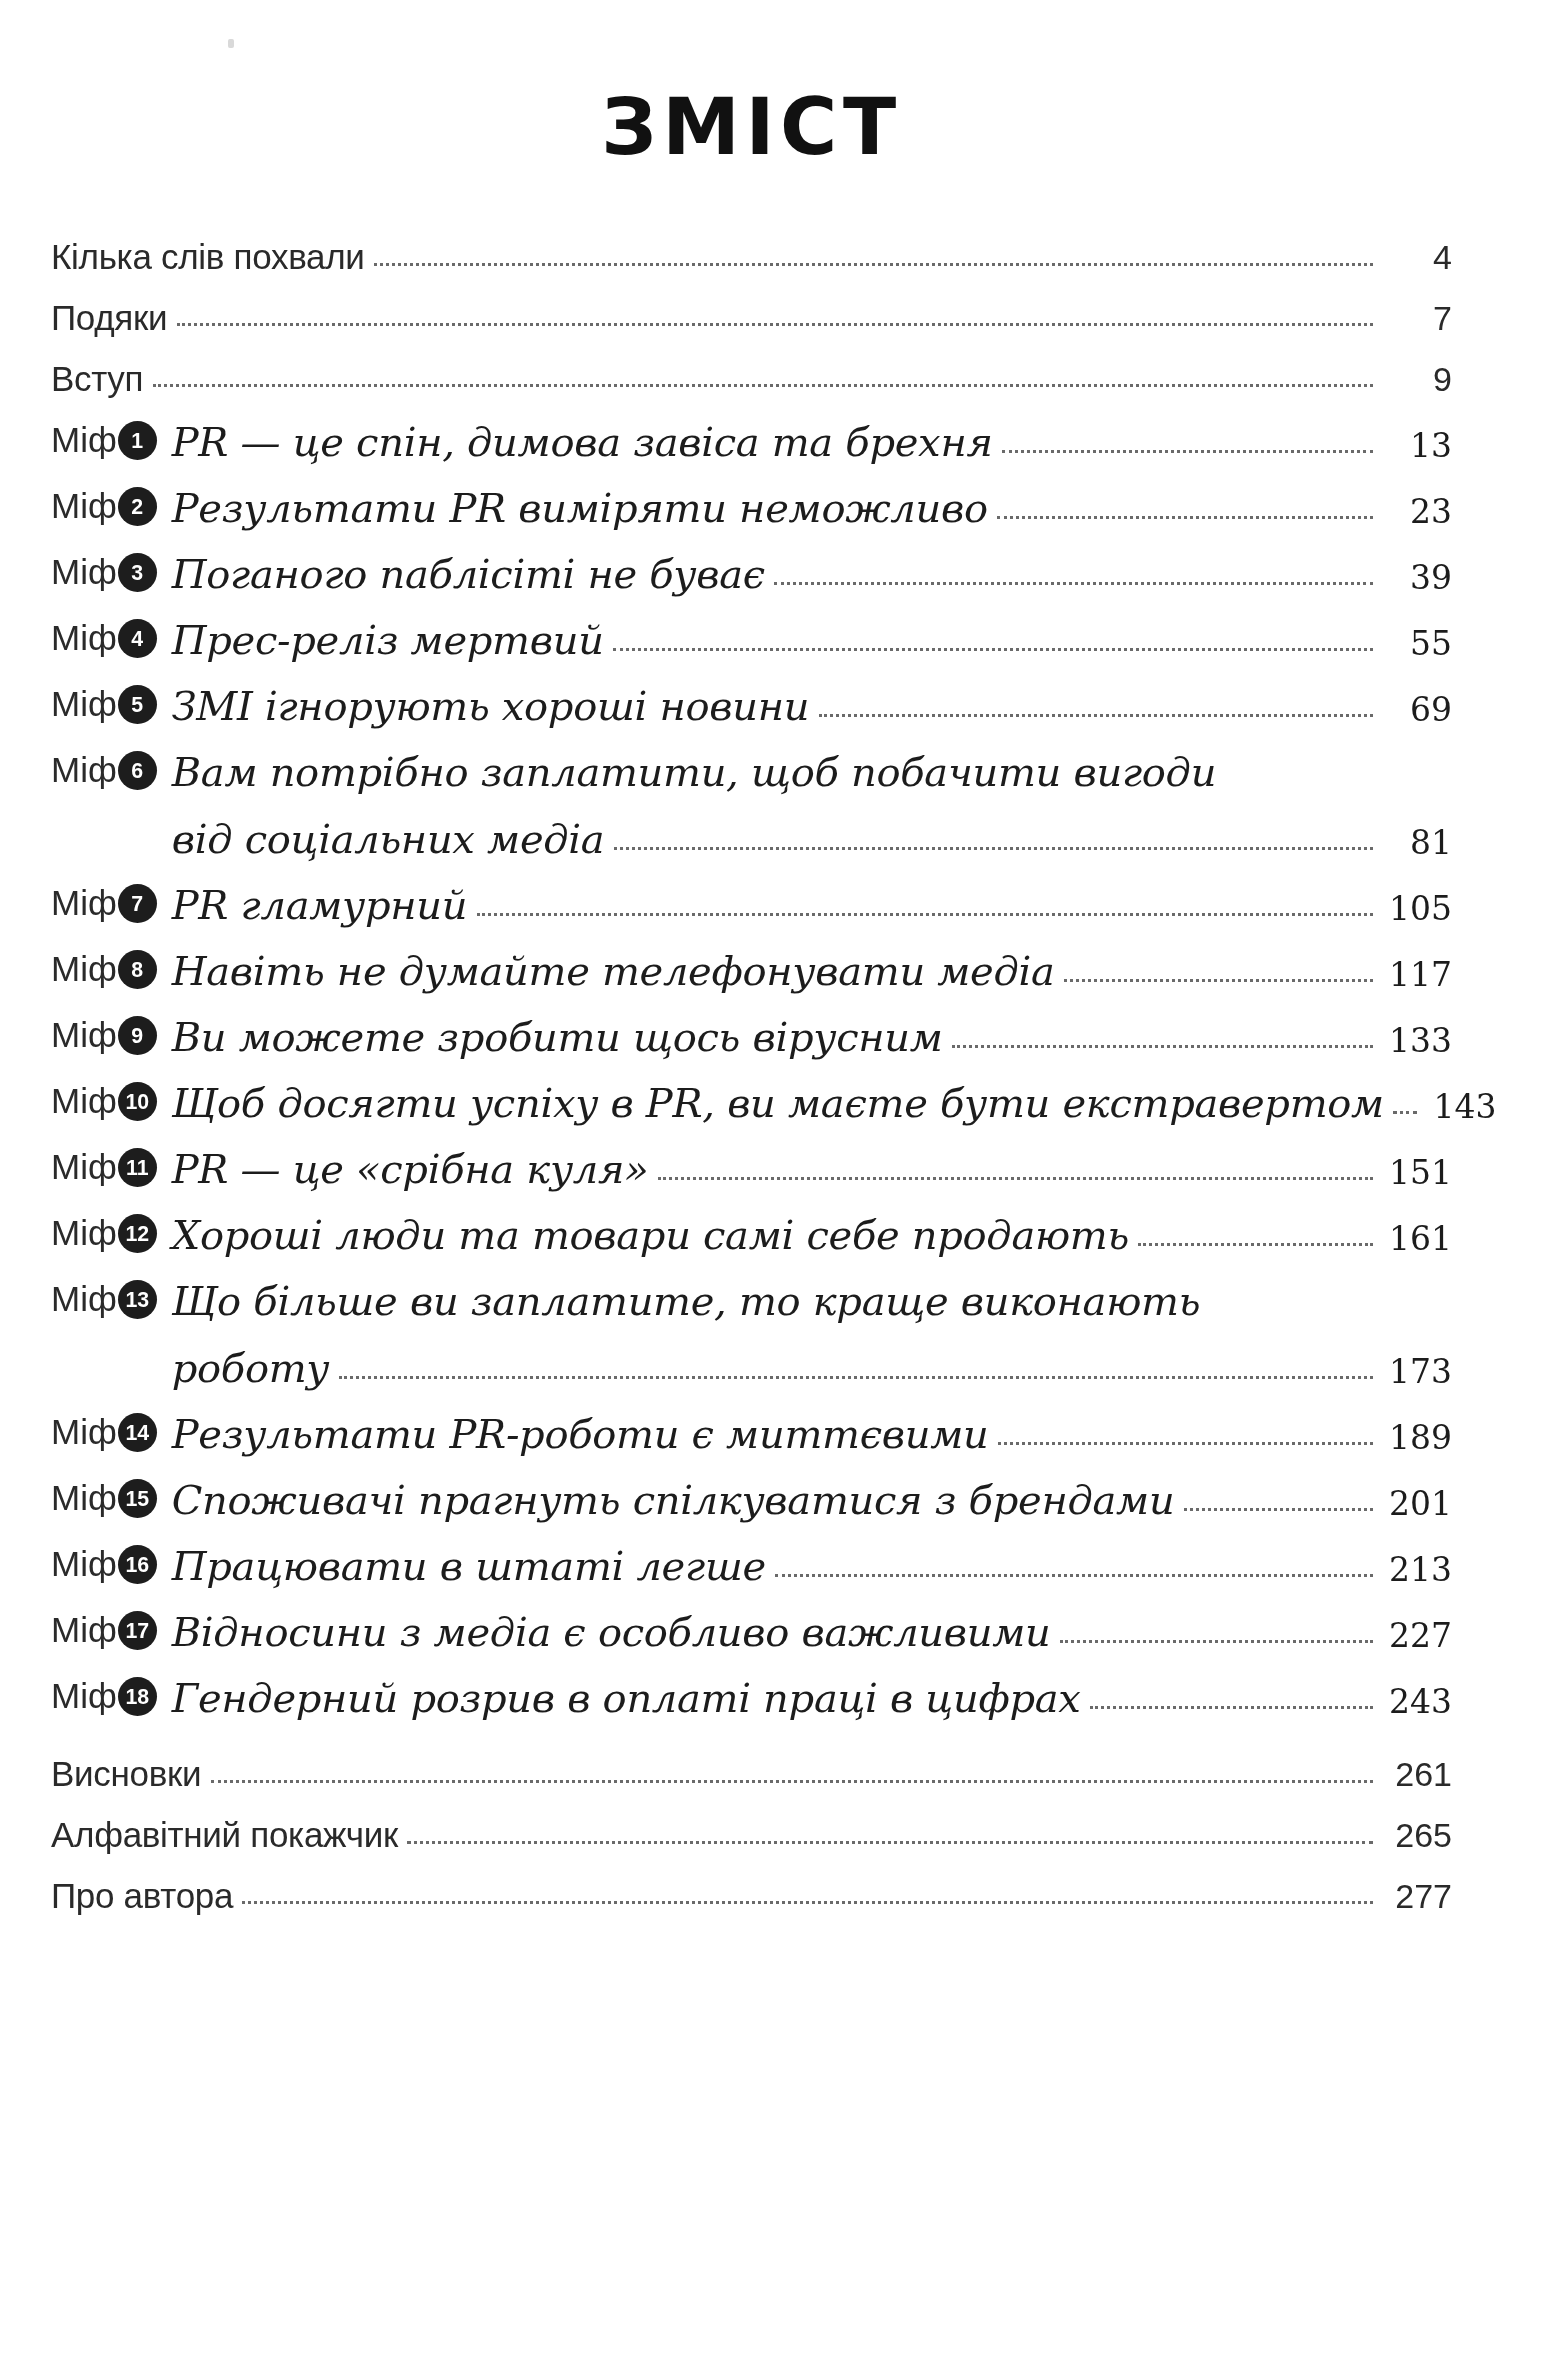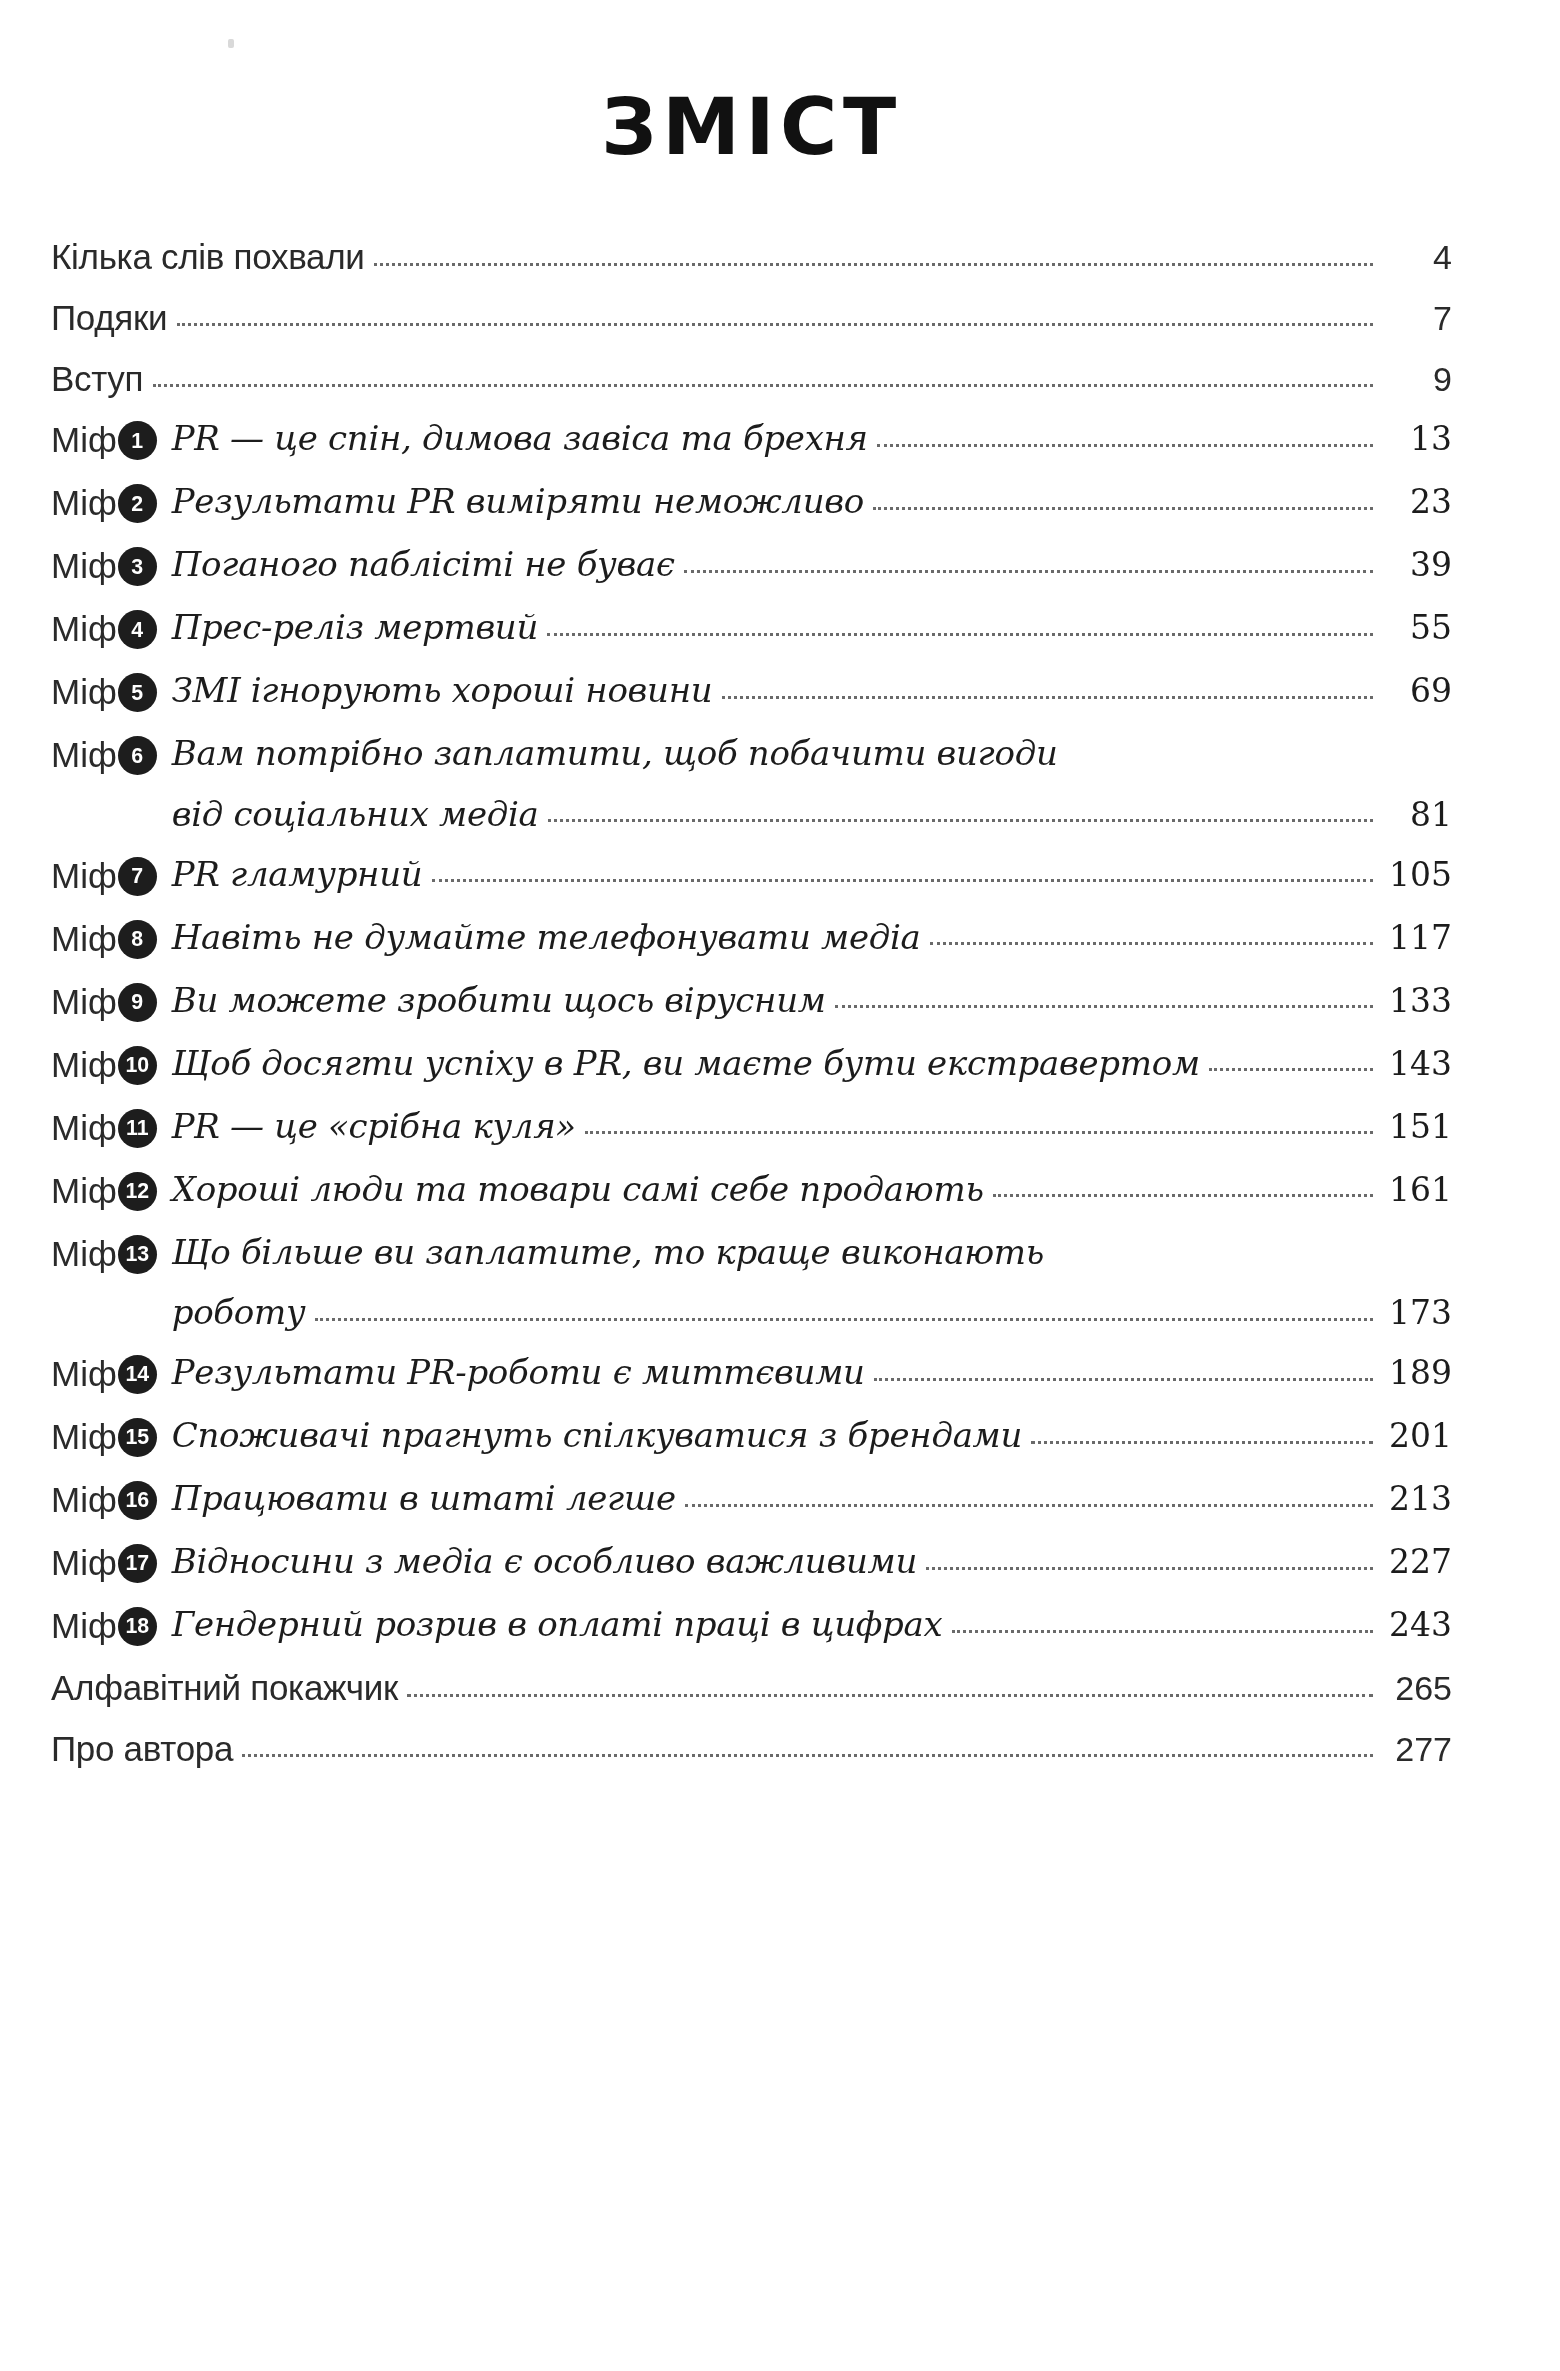--- a/index.html
+++ b/index.html
@@ -75,21 +75,21 @@
     min-width: 0;
   }
   .line-row {
     display: flex;
     align-items: flex-end;
     width: 100%;
   }
   .txt {
     font-family: "DejaVu Serif", serif;
     font-style: italic;
-    font-size: 34px;
+    font-size: 40px;
     color: #1c1c1c;
     white-space: nowrap;
     letter-spacing: -0.3px;
   }
   .txt.plain {
     font-family: "Liberation Sans", sans-serif;
     font-style: normal;
     font-size: 35px;
     color: #2a2a2a;
   }
@@ -403,20 +403,29 @@
           <span class="num-badge">18</span>
         </div>
         <div class="body-col">
           <div class="line-row">
             <span class="txt">Гендерний розрив в оплаті праці в цифрах</span>
             <span class="dots"></span>
             <span class="pg">243</span>
           </div>
         </div>
       </div>
+      <div class="entry tail">
+        <div class="body-col">
+          <div class="line-row">
+            <span class="txt plain">Висновки</span>
+            <span class="dots"></span>
+            <span class="pg plain">261</span>
+          </div>
+        </div>
+      </div>
       <div class="entry">
         <div class="body-col">
           <div class="line-row">
             <span class="txt plain">Алфавітний покажчик</span>
             <span class="dots"></span>
             <span class="pg plain">265</span>
           </div>
         </div>
       </div>
       <div class="entry">

